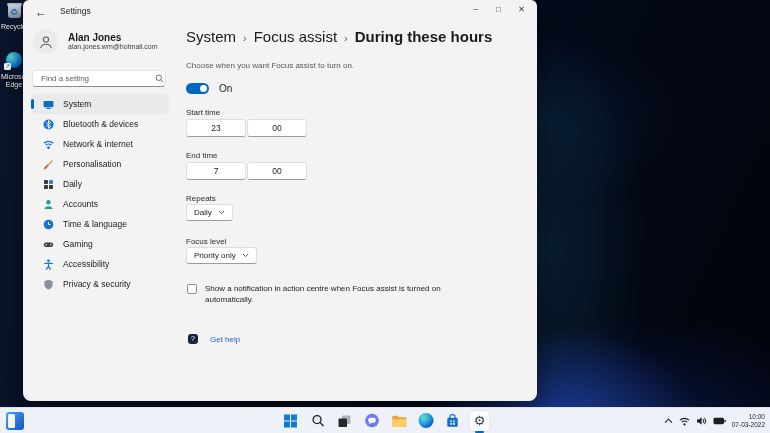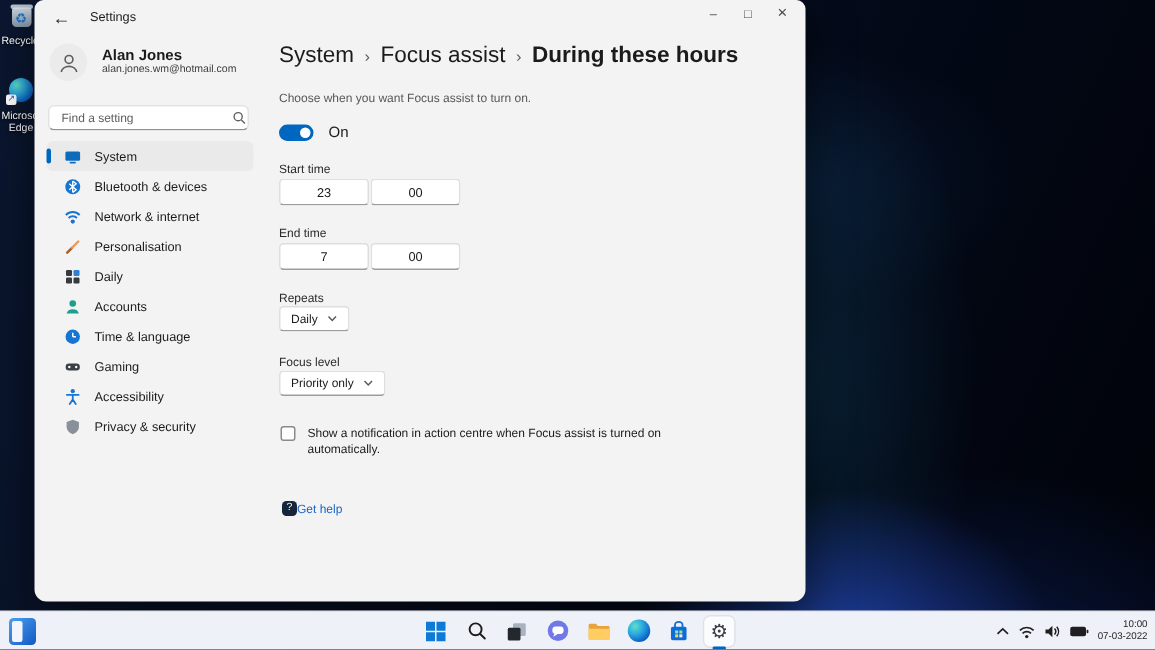--- a/index.html
+++ b/index.html
@@ -98,21 +98,21 @@
     justify-content:center; font-size:8.5px; color:#1b1b1b; }
   .dropdown { position:absolute; left:0; height:17px; background:#fff; border:1px solid #dedede;
     border-bottom-color:#9c9c9c; border-radius:3px; display:flex; align-items:center;
     gap:6px; padding:0 7px; font-size:8px; color:#1b1b1b; }
 
   .check-row { position:absolute; left:1px; top:283px; display:flex; gap:8px; }
   .checkbox { width:10px; height:10px; background:#fdfdfd; border:1px solid #8a8a8a;
     border-radius:2px; flex:none; margin-top:1px; }
   .check-label { font-size:8px; color:#1b1b1b; width:282px; line-height:11px; }
 
-  .gethelp-row { position:absolute; left:2px; top:334px; display:flex; align-items:center; }
+  .gethelp-row { position:absolute; left:2px; top:334px; display:flex; align-items:center; gap:12px; }
   .gethelp-ic { width:10px; height:10px; border-radius:3px; background:#16243c; color:#fff;
     font-size:7px; line-height:10px; text-align:center; }
   .gethelp-link { font-size:8px; text-decoration:none; }
 
   
   .taskbar { position:absolute; left:0; right:0; bottom:0; height:26px;
     background:#eef1f7; border-top:1px solid rgba(0,0,0,.05);
     display:flex; align-items:center; }
   .tb-widgets { position:absolute; left:6px; top:4px; width:18px; height:18px; border-radius:3px;
     background:linear-gradient(135deg,#4da0f0,#1258c4); overflow:hidden; }

